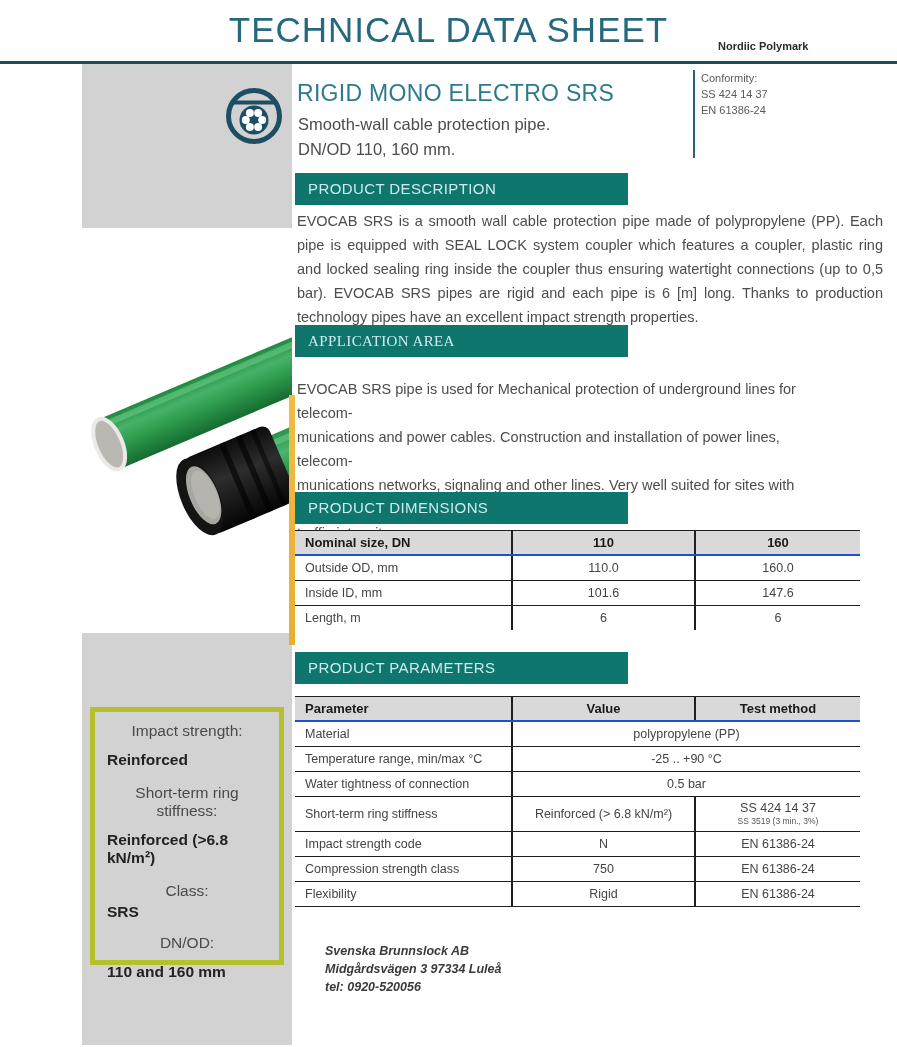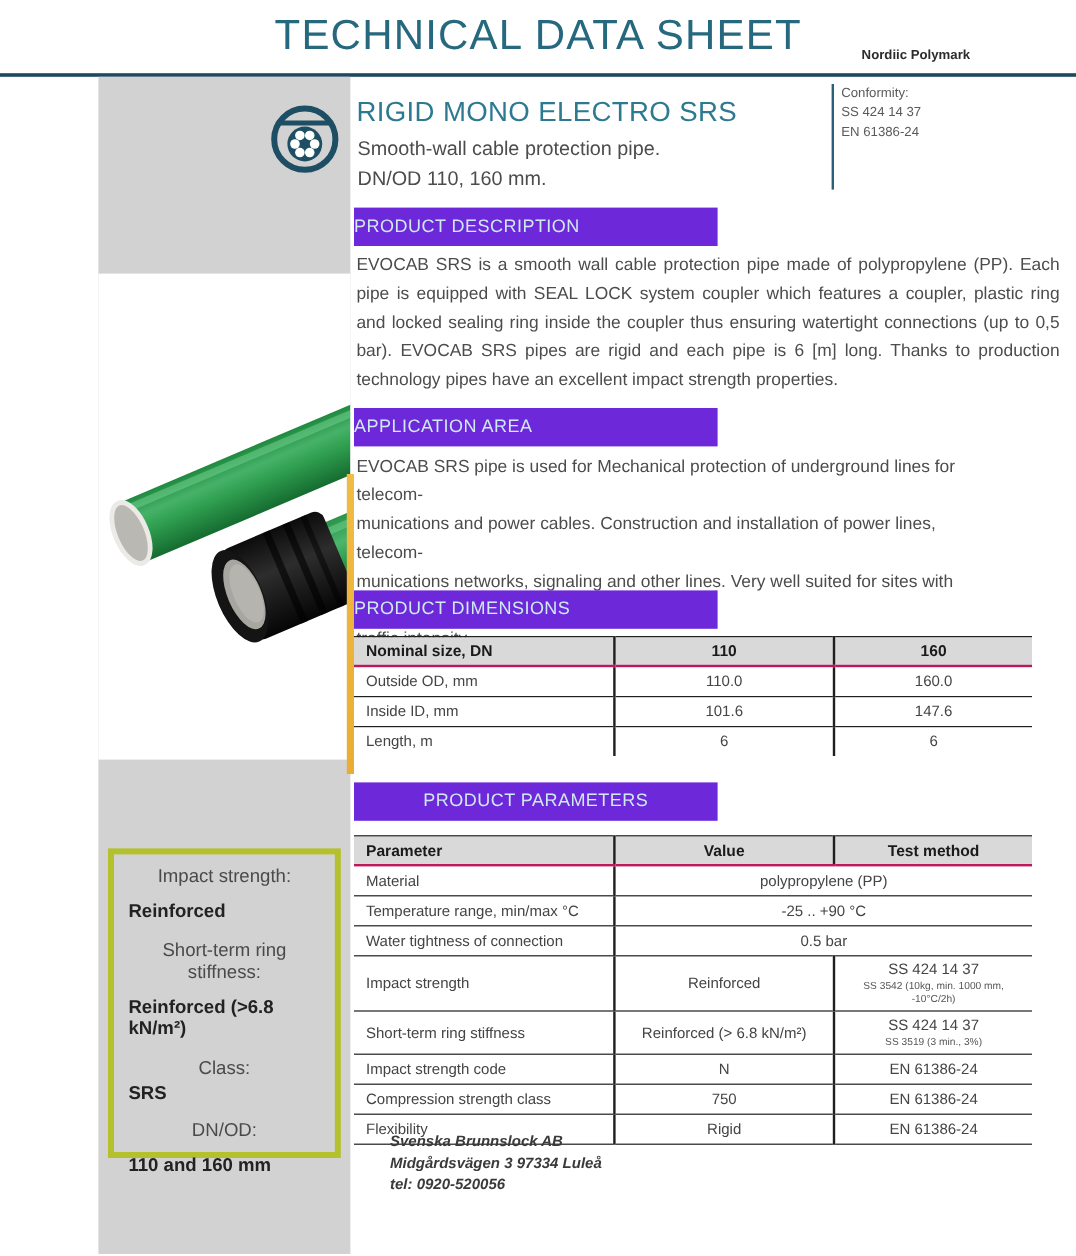--- a/index.html
+++ b/index.html
@@ -63,29 +63,29 @@
   .conformity-rule {
     position: absolute; left: 693px; top: 70px; width: 2px; height: 88px;
     background: #2a607a;
   }
   .conformity {
     position: absolute; left: 701px; top: 71px;
     font-size: 11px; line-height: 1.45; color: #5a5a5a;
     white-space: pre-line;
   }
   .section-banner {
-    position: absolute; left: 295px; width: 303px; height: 32px;
-    background: #6d28d9; color: #cfe9f1;
+    position: absolute; left: 295px; width: 333px; height: 32px;
+    background: #0f766e; color: #cfe9f1;
     font-size: 15px; letter-spacing: 0.4px;
-    line-height: 32px; 
+    line-height: 32px; padding-left: 13px;
   }
   .banner-description { top: 173px; }
-  .banner-application { top: 340px; }
+  .banner-application { top: 325px; font-family: Liberation Serif, serif; }
   .banner-dimensions  { top: 492px; }
-  .banner-parameters  { top: 652px; text-align: center; }
+  .banner-parameters  { top: 652px; }
   .body-text {
     position: absolute; left: 297px; color: #4c4c4c;
     font-size: 14.5px; line-height: 24px;
   }
   .description-text { top: 209px; width: 586px; text-align: justify; }
   .application-text { top: 377px; width: 520px; white-space: pre-line; }
   .accent-strip {
     position: absolute; left: 289px; top: 395px; width: 6px; height: 250px;
     background: linear-gradient(#f0bc45, #e9ad35);
   }
@@ -94,21 +94,21 @@
     position: absolute; left: 295px; width: 565px;
     border-collapse: collapse; table-layout: fixed;
     font-size: 12.5px; color: #444;
   }
   .dimensions-table { top: 530px; }
   .parameters-table { top: 696px; }
   .data-table th, .data-table td { padding: 4px 10px; }
   .data-table thead th {
     background: #d9d9d9; font-weight: bold; color: #1a1a1a;
     font-size: 13px; text-align: left;
-    border-top: 1.5px solid #1f1f1f; border-bottom: 2px solid #be185d;
+    border-top: 1.5px solid #1f1f1f; border-bottom: 2px solid #1d4ed8;
     height: 24px;
   }
   .data-table thead th.c, .data-table td.c { text-align: center; }
   .data-table tbody td { border-bottom: 1.5px solid #1f1f1f; height: 25px; }
   .data-table .vline { border-left: 2px solid #1f1f1f; }
   .dimensions-table tbody tr:last-child td { border-bottom: none; }
   .tm-main { font-size: 12.5px; line-height: 1.25; }
   .tm-note { font-size: 8.5px; line-height: 1.3; color: #555; }
   
   .footer-address {
@@ -265,28 +265,20 @@
       </tr>
       <tr>
         <td>Temperature range, min/max °C</td>
         <td class="c vline" colspan="2">-25 .. +90 °C</td>
       </tr>
       <tr>
         <td>Water tightness of connection</td>
         <td class="c vline" colspan="2">0.5 bar</td>
       </tr>
       <tr>
-        <td>Impact strength</td>
-        <td class="c vline">Reinforced</td>
-        <td class="c vline">
-          <div class="tm-main">SS 424 14 37</div>
-          <div class="tm-note">SS 3542 (10kg, min. 1000 mm, -10°C/2h)</div>
-        </td>
-      </tr>
-      <tr>
         <td>Short-term ring stiffness</td>
         <td class="c vline">Reinforced (&gt; 6.8 kN/m²)</td>
         <td class="c vline">
           <div class="tm-main">SS 424 14 37</div>
           <div class="tm-note">SS 3519 (3 min., 3%)</div>
         </td>
       </tr>
       <tr>
         <td>Impact strength code</td>
         <td class="c vline">N</td>

